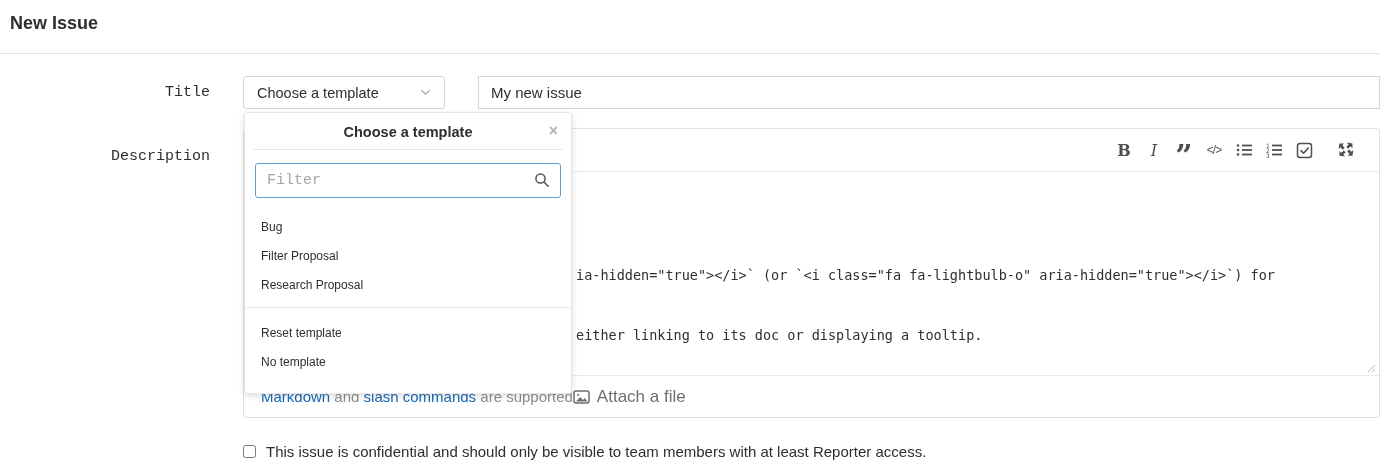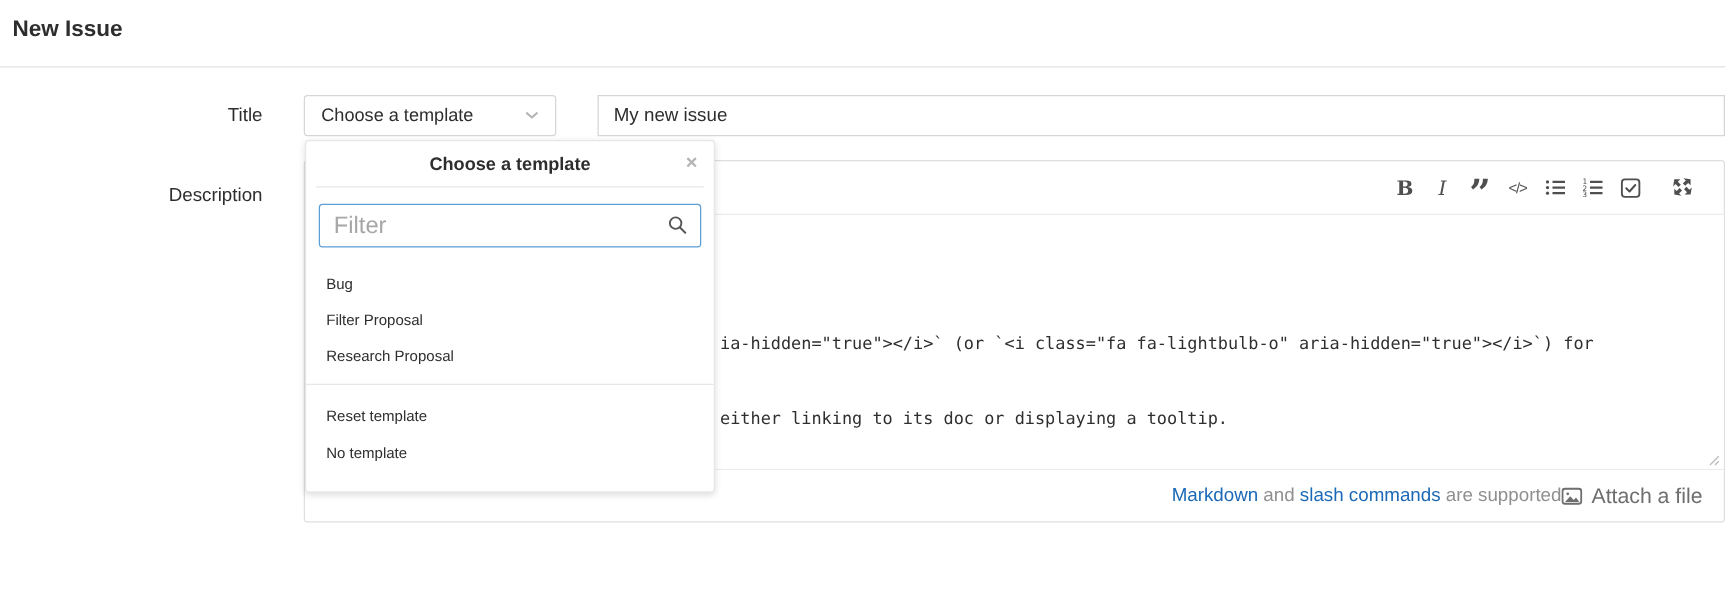--- a/index.html
+++ b/index.html
@@ -10,21 +10,21 @@
   }
   .page-title {
     position:absolute; left:10px; top:13px;
     font-size:18px; font-weight:700; color:#2e2e2e;
   }
   .header-divider {
     position:absolute; left:0; top:53px; width:1380px; height:1px; background:#e1e1e1;
   }
   .form-label {
     position:absolute; left:10px; width:200px; text-align:right;
-    font-size:15px; color:#2e2e2e;
+    font-size:15px; color:#2e2e2e;font-family:Liberation Mono, monospace;
   }
   .label-title { top:84px; }
   .label-description { top:148px; }
 
   
   .template-btn {
     position:absolute; left:243px; top:76px; width:202px; height:33px;
     background:#fff; border:1px solid #d6d6d6; border-radius:3px;
     display:flex; align-items:center; justify-content:space-between;
     padding:0 13px; font-size:14.5px; color:#2e2e2e; cursor:pointer;
@@ -61,21 +61,21 @@
   .ta-text {
     position:absolute; left:332px; top:53px;
     font-family:"DejaVu Sans Mono", monospace; font-size:13.5px;
     line-height:20px; color:#2f2f2f; white-space:pre;
   }
   .ta-line { min-height:20px; }
   .resize-handle { position:absolute; right:3px; bottom:2px; cursor:nwse-resize; }
 
   .editor-footer {
     height:42px; flex:0 0 42px; border-top:1px solid #ebebeb;
-    display:flex; align-items:center; justify-content:flex-end;
+    display:flex; align-items:center; justify-content:flex-start;
     padding:0 17px; font-size:15px;
   }
   .footer-hint { color:#8f8f8f; }
   .footer-hint a { color:#1b69b6; text-decoration:none; cursor:pointer; }
   .attach-btn {
     display:flex; align-items:center; gap:7px; color:#6e6e6e; cursor:pointer;
     font-size:17px;
   }
 
   
@@ -92,22 +92,22 @@
     box-shadow:0 2px 6px rgba(0,0,0,0.14); padding-bottom:6px;
   }
   .dd-header { position:relative; padding:11px 0 9px; text-align:center;
     font-size:14.5px; font-weight:700; color:#2e2e2e; }
   .dd-close { position:absolute; right:13px; top:10px; color:#b3b3b3;
     font-size:16px; line-height:16px; cursor:pointer; }
   .dd-header-divider { border-top:1px solid #e7e7e7; margin:0 8px; }
   .dd-filter { position:relative; margin:13px 10px 10px; }
   .dd-filter input {
     width:100%; height:35px; border:1px solid #5e9ed6; border-radius:3px;
-    padding:0 32px 0 11px; font-size:19px; color:#2e2e2e; outline:none;
-    font-family:Liberation Sans, sans-serif;
+    padding:0 32px 0 11px; font-size:15px; color:#2e2e2e; outline:none;
+    font-family:Liberation Mono, monospace;
   }
   .dd-filter input::placeholder { color:#a7a7a7; }
   .dd-search-icon { position:absolute; right:11px; top:9px; }
   .dd-list { list-style:none; padding:5px 0 3px; }
   .dd-list li {
     height:29px; line-height:29px; padding:0 16px; font-size:12px;
     color:#2e2e2e; cursor:pointer; white-space:nowrap;
   }
   .dd-divider { border-top:1px solid #e7e7e7; margin:4px 0 6px; }
   .dd-list.actions { padding:5px 0 10px; }
@@ -203,20 +203,24 @@
             <rect x="1" y="2" width="15" height="12" rx="2" fill="none" stroke="#6e6e6e" stroke-width="1.5"></rect>
             <circle cx="5.2" cy="6" r="1.1" fill="#6e6e6e"></circle>
             <path d="M3 12.5 L7.2 8 L10 11 L11.8 9 L14.5 12.5 z" fill="#6e6e6e"></path>
           </svg>
         </span>
         <span>Attach a file</span>
       </span>
     </div>
   </div>
 
+  <div class="confidential-row">
+    <input type="checkbox" style="">
+    <span>This issue is confidential and should only be visible to team members with at least Reporter access.</span>
+  </div>
 
   <div class="dropdown">
     <div class="dd-header">
       <span>Choose a template</span>
       <span class="dd-close">×</span>
     </div>
     <div class="dd-header-divider"></div>
     <div class="dd-filter">
       <input type="text" placeholder="Filter" style="">
       <span class="dd-search-icon">

